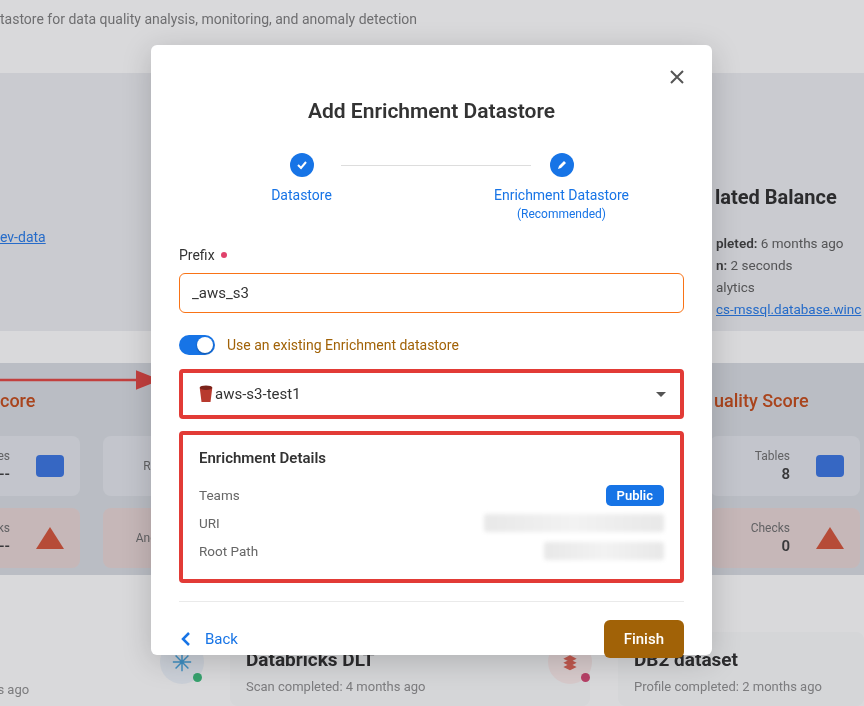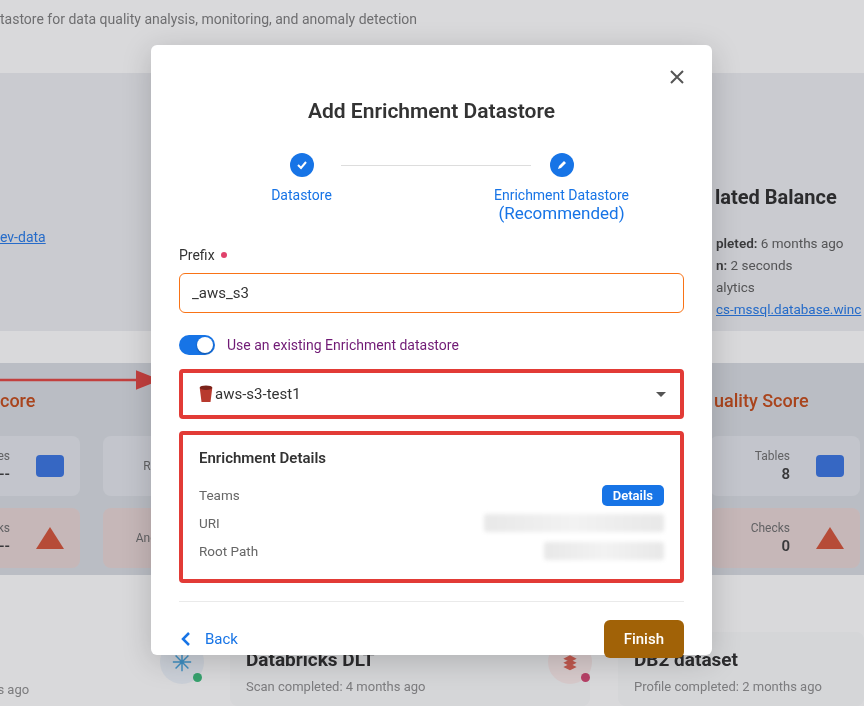--- a/index.html
+++ b/index.html
@@ -38,31 +38,31 @@
 .modal { position: absolute; left: 151px; top: 45px; width: 561px; height: 610px; background: #fff; border-radius: 6px; box-shadow: 0 6px 30px rgba(0,0,0,0.18); padding: 32px 28px 18px 28px; }
 .modal h1 { text-align: center; font-size: 21px; font-weight: 600; color: #333; margin-top: 22px; }
 .modal .close { position: absolute; top: 24px; right: 24px; width: 18px; height: 18px; cursor: pointer; color: #555; }
 .modal .close svg { width: 14px; height: 14px; }
 
 .stepper { display: flex; align-items: flex-start; justify-content: center; margin-top: 30px; position: relative; }
 .step { display: flex; flex-direction: column; align-items: center; width: 180px; }
 .step .circle { width: 24px; height: 24px; border-radius: 50%; background: #1774e6; display: flex; align-items: center; justify-content: center; z-index: 2; }
 .step .circle svg { width: 12px; height: 12px; fill: #fff; }
 .step .lbl { font-size: 14px; color: #1774e6; margin-top: 9px; text-align: center; line-height: 18px; }
-.step .sub { font-size: 17px; color: #1774e6; }
+.step .sub { font-size: 12px; color: #1774e6; }
 .step-line { position: absolute; top: 12px; left: 162px; width: 190px; height: 1px; background: #ddd; z-index: 1; }
 
 .field-lbl { font-size: 14px; color: #333; margin-top: 24px; display: flex; align-items: center; gap: 6px; }
 .req-dot { width: 6px; height: 6px; border-radius: 50%; background: #e0426b; display: inline-block; }
 .text-input { width: 100%; height: 40px; border: 1px solid #f97316; border-radius: 6px; padding: 0 12px; font-size: 15px; color: #333; margin-top: 10px; }
 
 .toggle-row { display: flex; align-items: center; gap: 12px; margin-top: 22px; }
 .toggle { width: 36px; height: 20px; border-radius: 10px; background: #1774e6; position: relative; cursor: pointer; flex-shrink: 0; }
 .toggle::after { content:""; position: absolute; width: 16px; height: 16px; background: #fff; border-radius: 50%; top: 2px; right: 2px; box-shadow: 0 1px 2px rgba(0,0,0,0.3); }
-.toggle-lbl { font-size: 14px; color: #701a75; }
+.toggle-lbl { font-size: 14px; color: #a16207; }
 
 .highlight-box { border: 4px solid #e23b36; border-radius: 4px; margin-top: 14px; padding: 0; }
 .select-row { height: 42px; display: flex; align-items: center; padding: 0 14px; cursor: pointer; }
 .select-row .icon { width: 18px; height: 20px; }
 .select-row .txt { font-size: 15px; color: #333; flex: 1; }
 .select-row .caret { width: 0; height: 0; border-left: 5px solid transparent; border-right: 5px solid transparent; border-top: 5px solid #555; }
 
 .highlight-box2 { border: 4px solid #e23b36; border-radius: 4px; margin-top: 12px; padding: 14px 16px 14px 16px; }
 .ed-title { font-size: 15px; font-weight: 600; color: #333; margin-bottom: 14px; }
 .ed-row { display: flex; align-items: center; justify-content: space-between; font-size: 13.5px; color: #666; height: 28px; }
@@ -217,21 +217,21 @@
       </svg>
       <span class="txt">aws-s3-test1</span>
       <span class="caret"></span>
     </div>
   </div>
 
   <div class="highlight-box2">
     <div class="ed-title">Enrichment Details</div>
     <div class="ed-row">
       <span>Teams</span>
-      <span class="badge-public">Details</span>
+      <span class="badge-public">Public</span>
     </div>
     <div class="ed-row">
       <span>URI</span>
       <span class="blur"></span>
     </div>
     <div class="ed-row">
       <span>Root Path</span>
       <span class="blur" style="width:120px;"></span>
     </div>
   </div>

